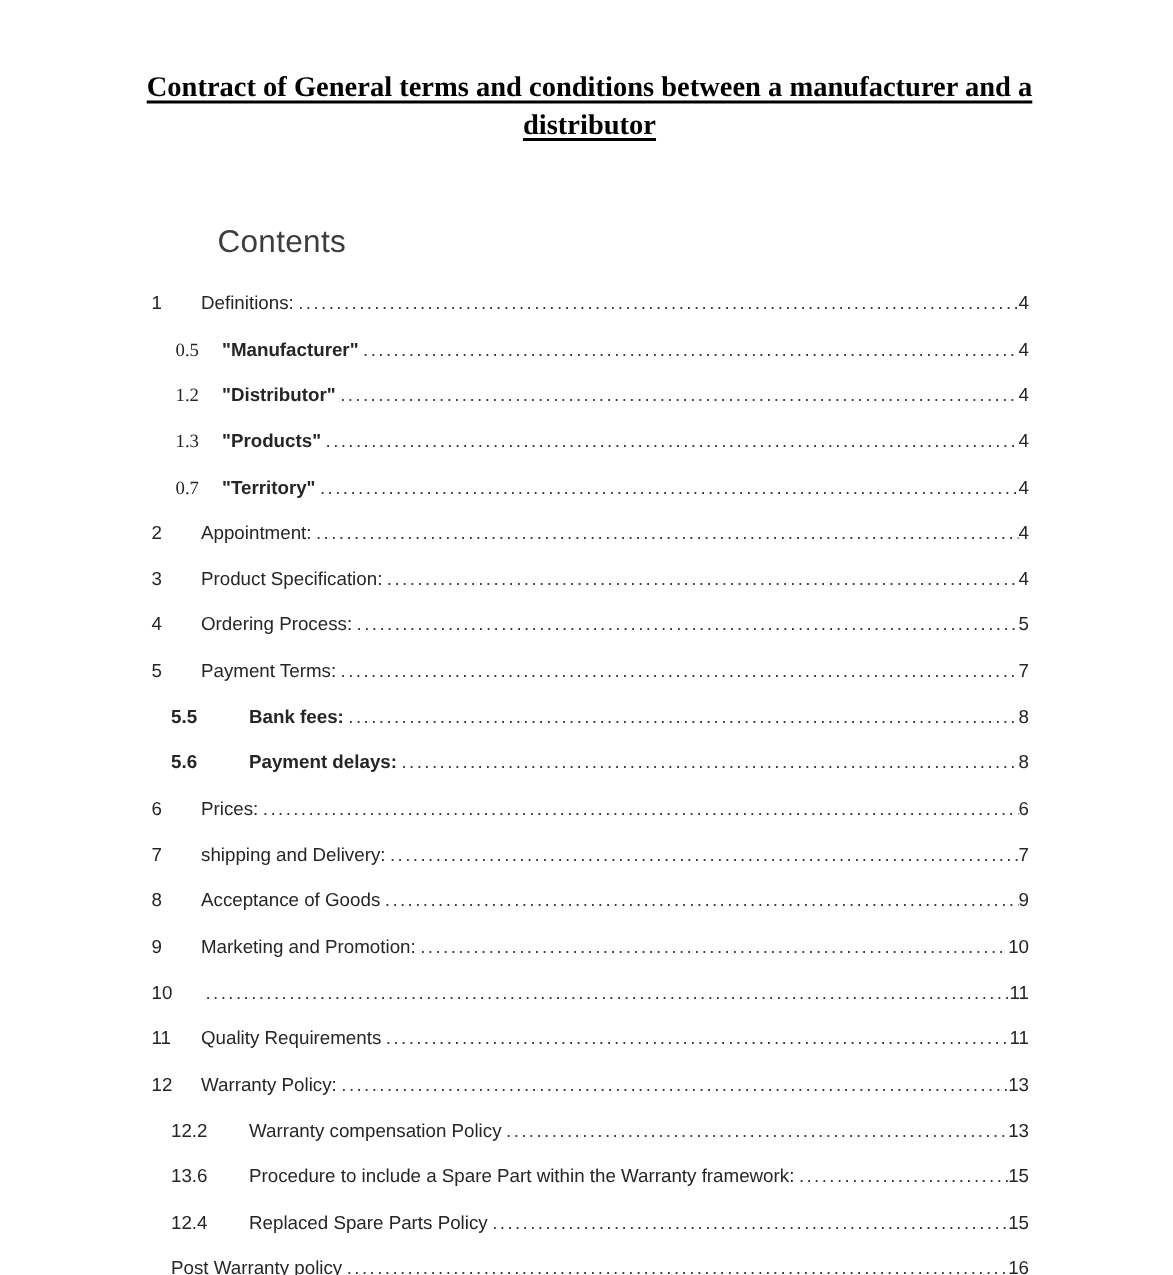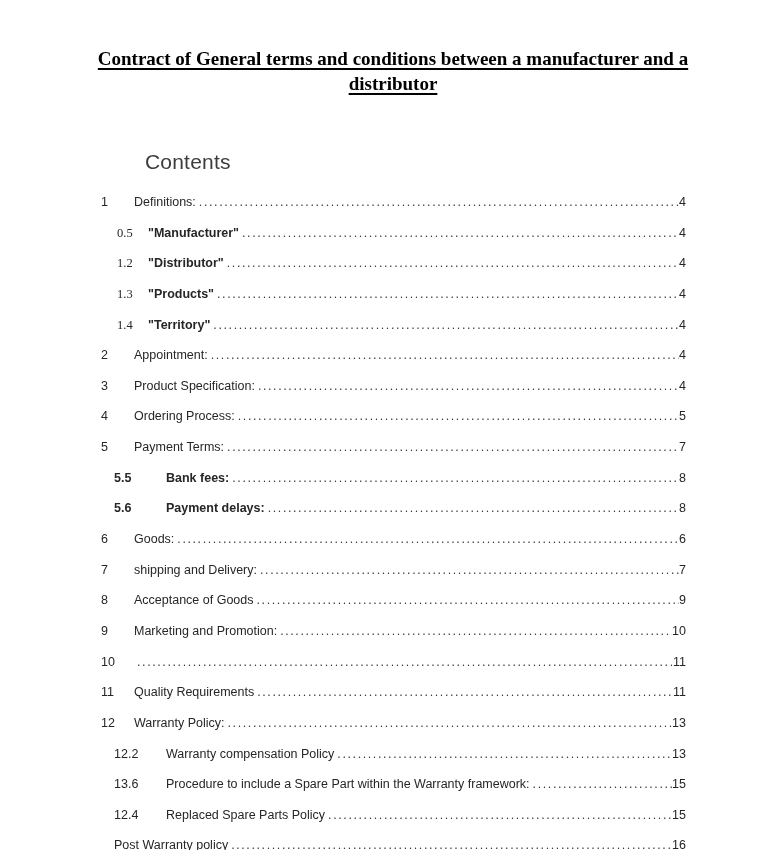--- a/index.html
+++ b/index.html
@@ -128,21 +128,21 @@
         <span class="dots"></span>
         <span class="pagenum">4</span>
       </div>
       <div class="toc-row sub-serif">
         <span class="num">1.3</span>
         <span class="label">"Products"</span>
         <span class="dots"></span>
         <span class="pagenum">4</span>
       </div>
       <div class="toc-row sub-serif">
-        <span class="num">1.4</span>
+        <span class="num">0.7</span>
         <span class="label">"Territory"</span>
         <span class="dots"></span>
         <span class="pagenum">4</span>
       </div>
       <div class="toc-row h1">
         <span class="num">2</span>
         <span class="label">Appointment:</span>
         <span class="dots"></span>
         <span class="pagenum">4</span>
       </div>
@@ -171,21 +171,21 @@
         <span class="pagenum">8</span>
       </div>
       <div class="toc-row sub-bold">
         <span class="num">5.6</span>
         <span class="label">Payment delays:</span>
         <span class="dots"></span>
         <span class="pagenum">8</span>
       </div>
       <div class="toc-row h1">
         <span class="num">6</span>
-        <span class="label">Goods:</span>
+        <span class="label">Prices:</span>
         <span class="dots"></span>
         <span class="pagenum">6</span>
       </div>
       <div class="toc-row h1">
         <span class="num">7</span>
         <span class="label">shipping and Delivery:</span>
         <span class="dots"></span>
         <span class="pagenum">7</span>
       </div>
       <div class="toc-row h1">

